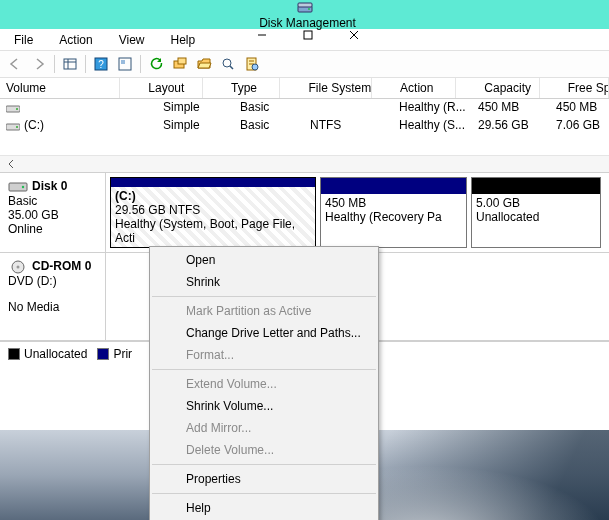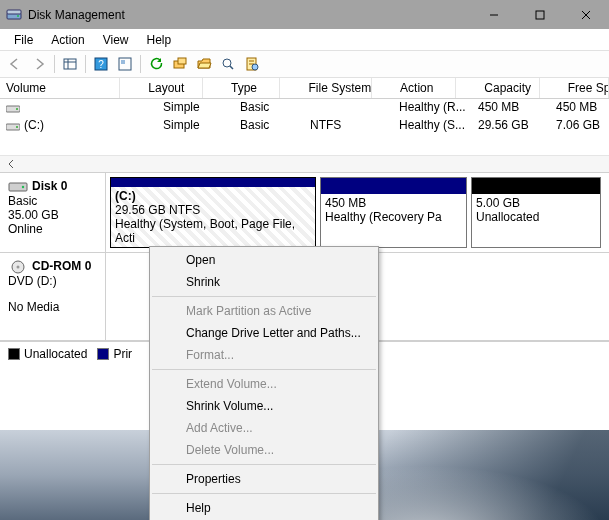--- a/index.html
+++ b/index.html
@@ -1,24 +1,24 @@
 <!DOCTYPE html>
 <html><head>
 <meta charset="utf-8">
 <style>
   * { box-sizing: border-box; }
   html, body { margin:0; padding:0; font-family: "Segoe UI", Tahoma, sans-serif; font-size:12px; color:#000; }
   body { width:609px; height:520px; background:#fff; overflow:hidden; position:relative; }
-  .titlebar { height:30px; background:#a3a3a3; display:flex; align-items:center; padding-left:6px; border-bottom:1px solid #fff; }
+  .titlebar { height:30px; background:#5eead4; display:flex; align-items:center; padding-left:6px; border-bottom:1px solid #fff;flex-direction:column; }
   .title-icon { width:16px; height:16px; margin-right:6px; display:inline-flex; align-items:center; justify-content:center; }
   .title-text { font-size:12px; flex:1; }
   .winbtns { display:flex; height:100%; }
   .winbtn { width:46px; display:flex; align-items:center; justify-content:center; }
   .winbtn svg { width:10px; height:10px; }
-  .menubar { height:20px; display:flex; align-items:center; padding:0 6px; gap:2px; }
+  .menubar { height:20px; display:flex; align-items:center; padding:0 6px; gap:10px; }
   .menuitem { padding:2px 8px; }
   .toolbar { height:28px; border-top:1px solid #e1e1e1; border-bottom:1px solid #e1e1e1; display:flex; align-items:center; padding:0 4px; gap:2px; background:#fdfdfd; }
   .tbtn { width:22px; height:22px; display:flex; align-items:center; justify-content:center; color:#333; }
   .tbtn.dis { opacity:.4; }
   .tsep { width:1px; height:18px; background:#d0d0d0; margin:0 2px; }
   .tbtn svg { width:16px; height:16px; }
 
   .listhdr { display:flex; height:21px; border-bottom:1px solid #d0d0d0;gap:22px; }
   .hcell { border-right:1px solid #e5e5e5; padding:3px 6px; background:#fff; white-space:nowrap; overflow:hidden; }
   .listbody { height:56px; overflow:hidden; }
@@ -280,19 +280,19 @@
 <div class="ctxmenu">
   <div class="ctxitem">Open</div>
   <div class="ctxitem">Shrink</div>
   <div class="ctxsep"></div>
   <div class="ctxitem dis">Mark Partition as Active</div>
   <div class="ctxitem">Change Drive Letter and Paths...</div>
   <div class="ctxitem dis">Format...</div>
   <div class="ctxsep"></div>
   <div class="ctxitem dis">Extend Volume...</div>
   <div class="ctxitem">Shrink Volume...</div>
-  <div class="ctxitem dis">Add Active...</div>
+  <div class="ctxitem dis">Add Mirror...</div>
   <div class="ctxitem dis">Delete Volume...</div>
   <div class="ctxsep"></div>
   <div class="ctxitem">Properties</div>
   <div class="ctxsep"></div>
   <div class="ctxitem">Help</div>
 </div>
 
 </body></html>

